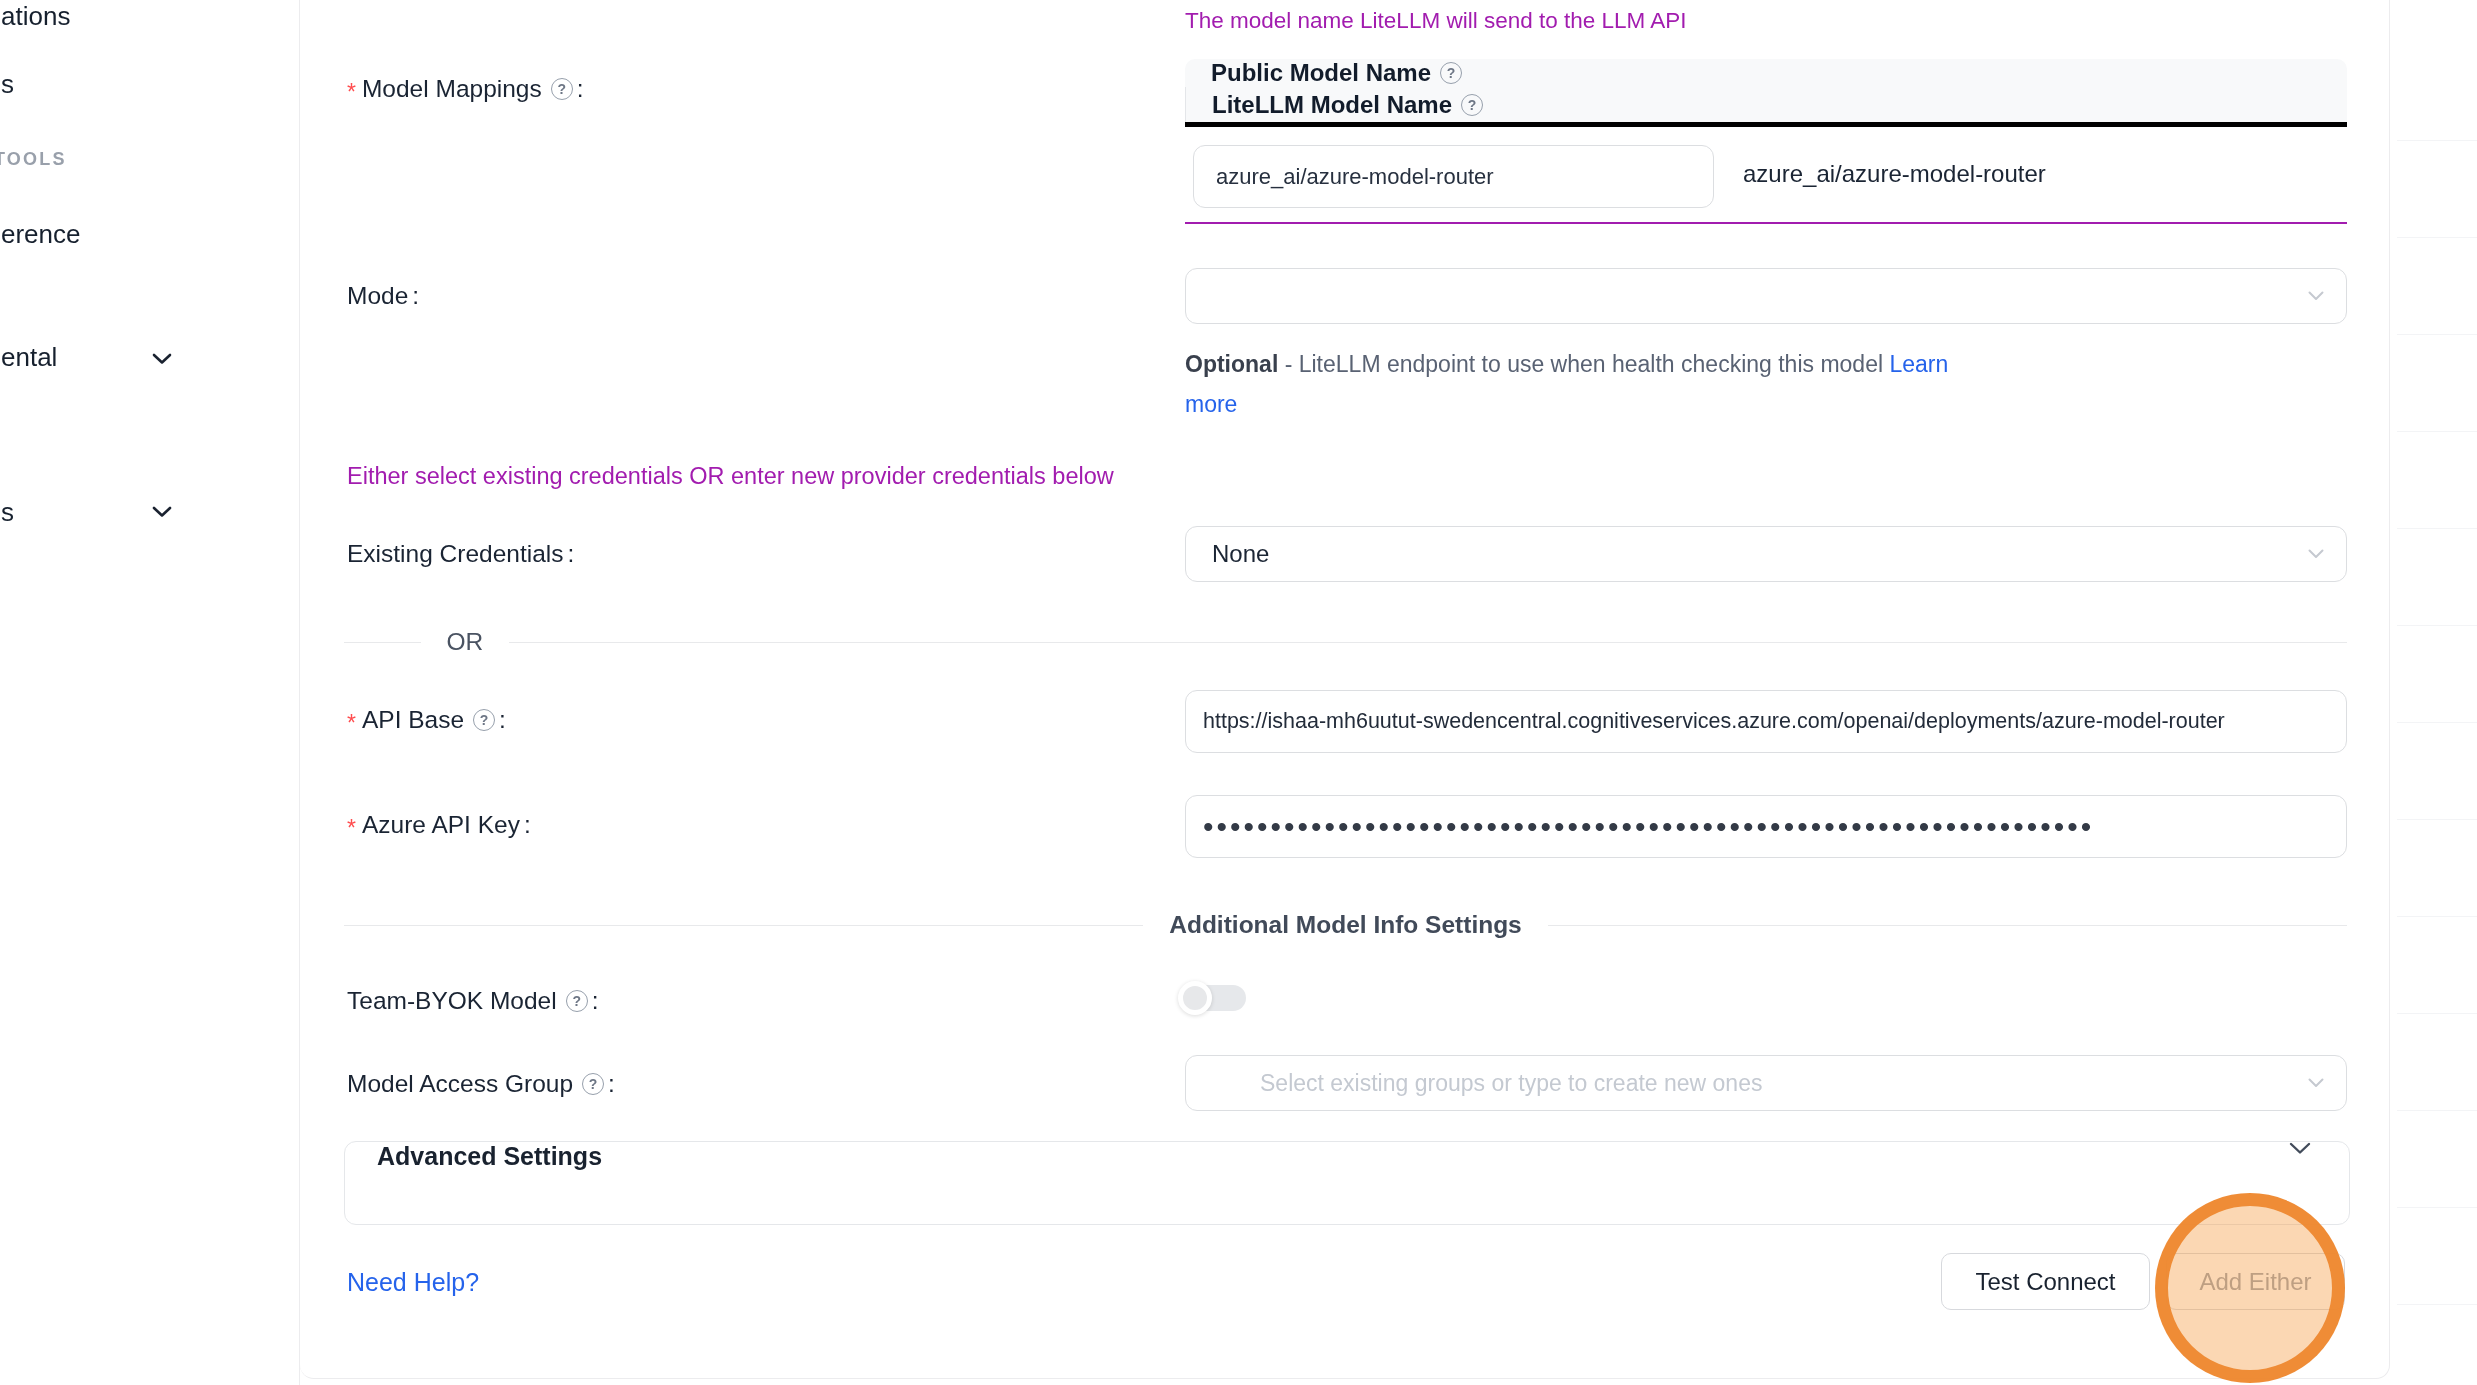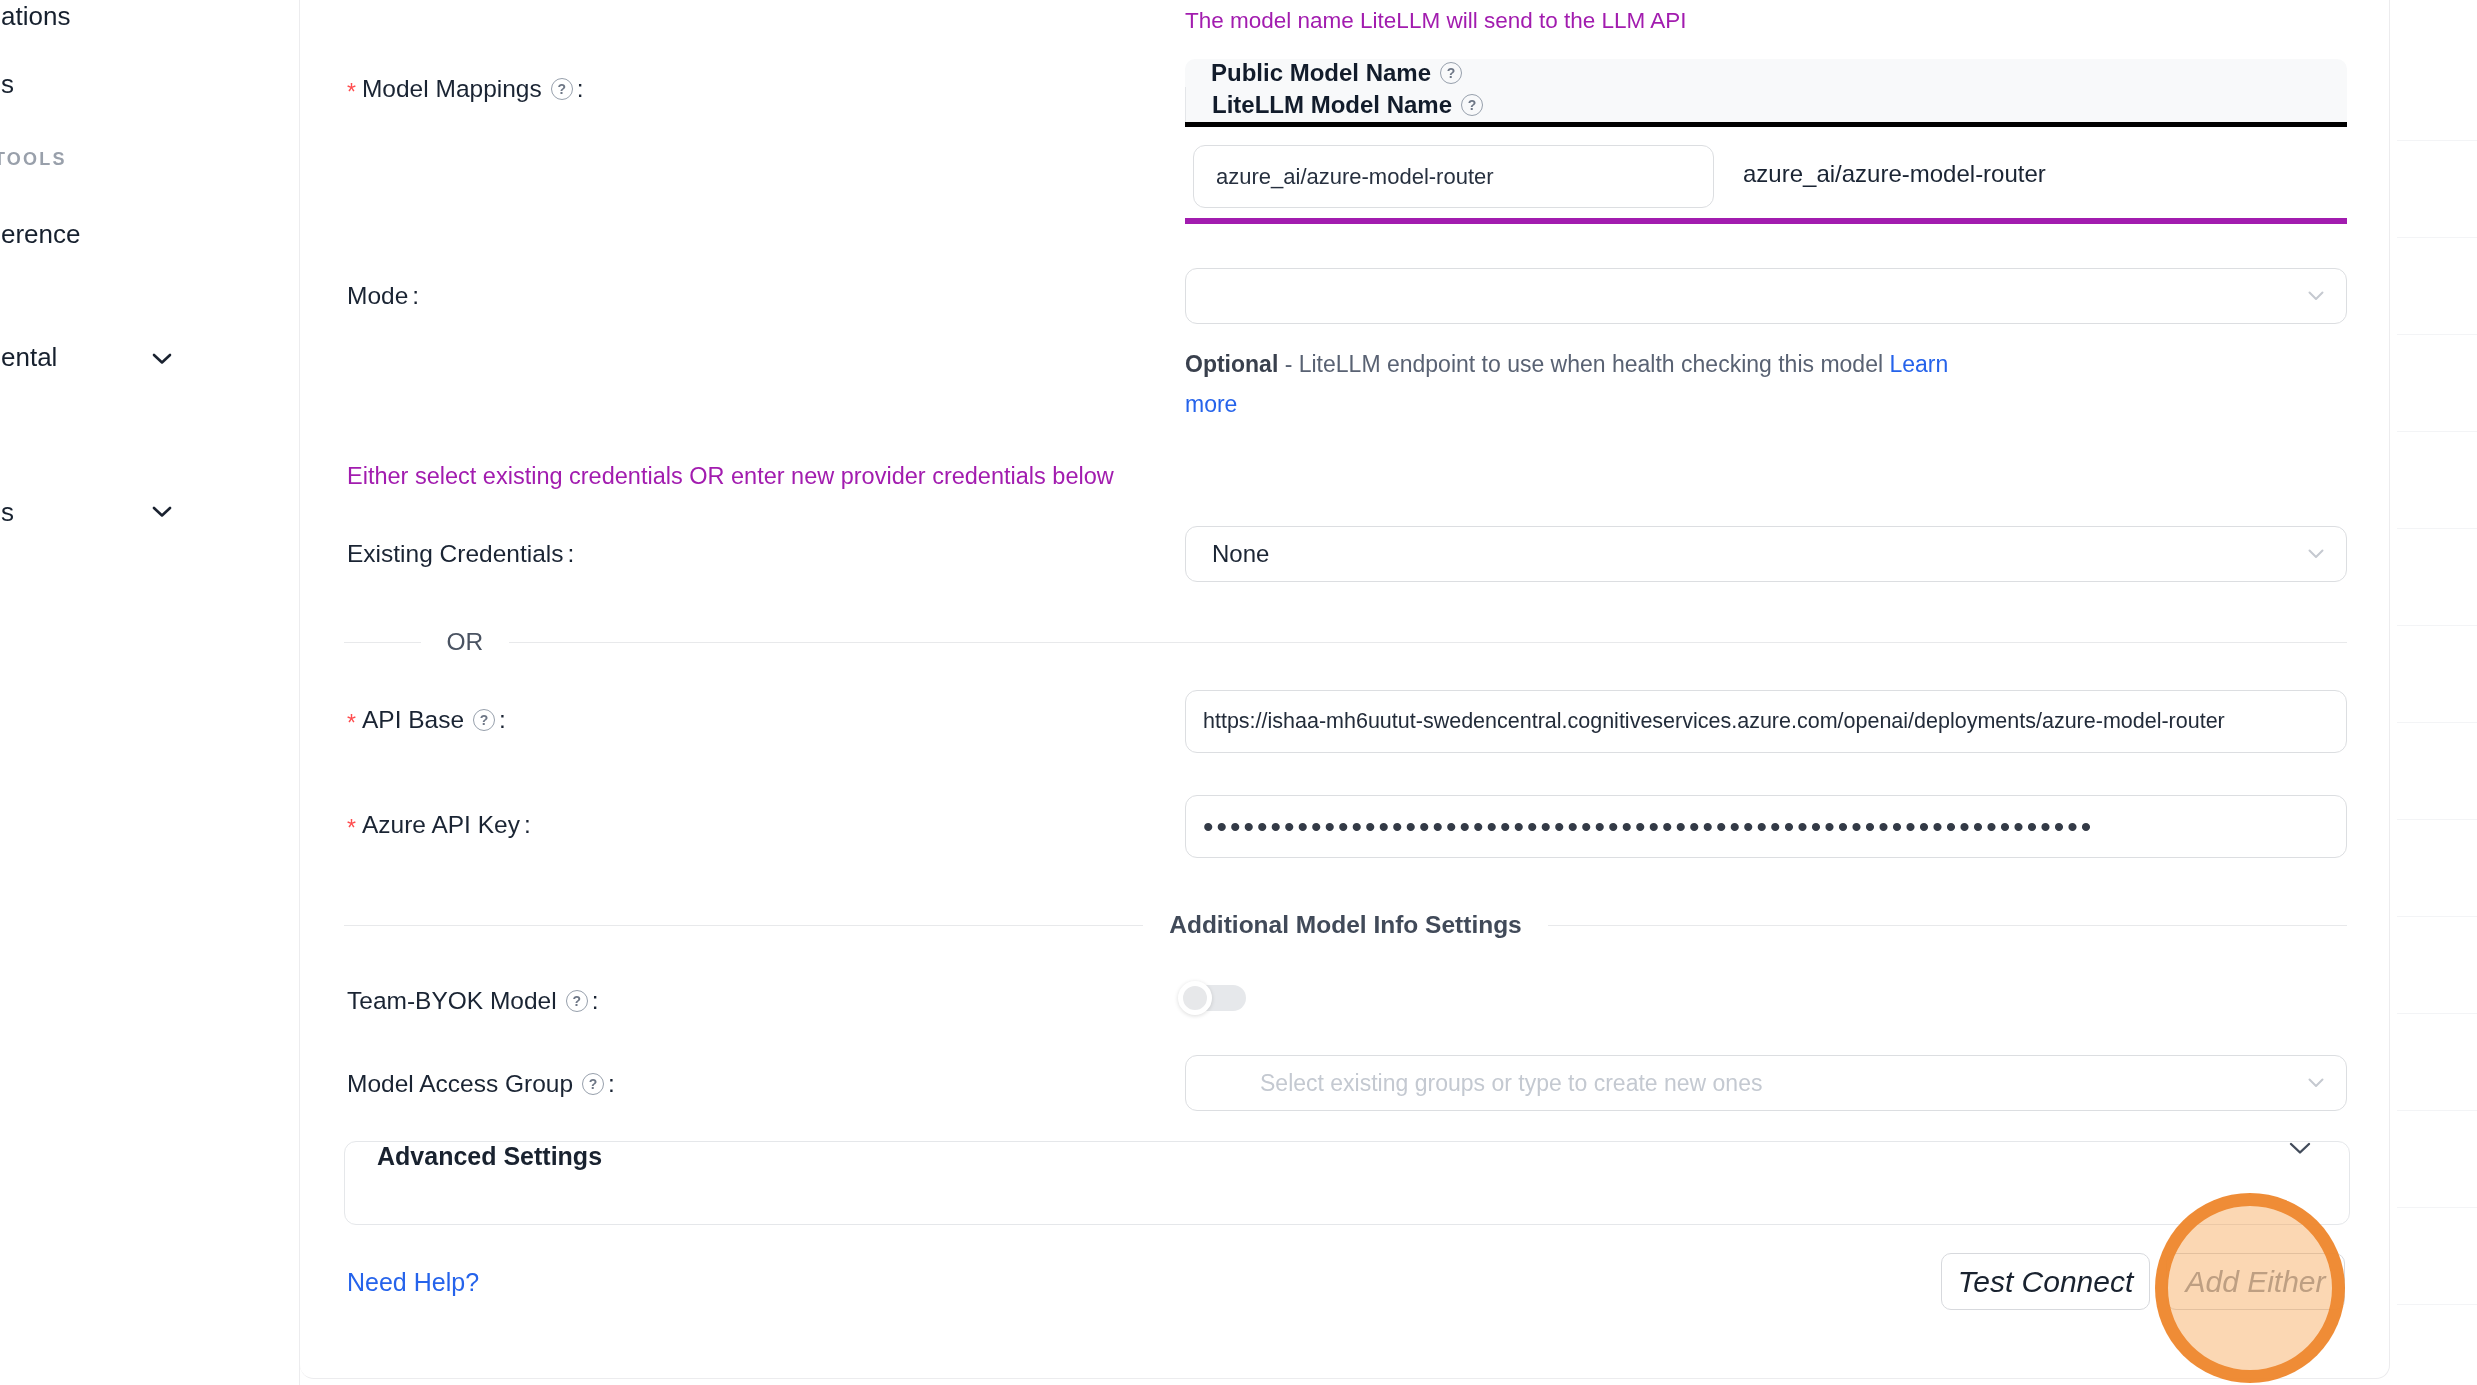--- a/index.html
+++ b/index.html
@@ -31,21 +31,21 @@
   .colon{margin-left:4px;}
   .qicon{display:inline-flex;align-items:center;justify-content:center;width:22px;height:22px;margin-left:9px;
          border:1.5px solid #97a0ac;border-radius:50%;font-size:14px;font-weight:600;color:#6d7685;}
 
   
   .map-table{position:absolute;left:1185px;top:59px;width:1162px;}
   .map-head{position:relative;display:flex;height:68px;background:#f8f9fa;border-radius:10px 10px 0 0;border-bottom:5px solid #000000;flex-direction:column;}
   .map-head .cell{display:flex;align-items:center;font-size:24px;font-weight:600;color:#121c2b;padding-left:26px;}
   .map-head .c1{width:548px;}
   .map-head .c2{flex:1;border-left:1px solid #e4e6e9;}
-  .map-body{position:relative;height:97px;border-bottom:6px solid #a21caf;}
+  .map-body{position:relative;height:97px;border-bottom:2px solid #a21caf;}
   .map-input{position:absolute;left:8px;top:18px;width:521px;height:63px;border:1.5px solid #dcdee1;border-radius:12px;
              font-family:inherit;font-size:22px;color:#27303f;padding:0 22px;outline:none;background:#fff;}
   .map-static{position:absolute;left:558px;top:33px;font-size:24px;color:#1b2534;}
 
   
   .select{position:absolute;left:1185px;width:1162px;height:56px;border:1.5px solid #dcdee1;border-radius:12px;background:#fff;
           display:flex;align-items:center;padding:0 60px 0 26px;font-size:24px;color:#1b2534;}
   .select .ph{color:#c4c9d1;font-size:23px;margin-left:48px;}
   .sel-chevron{position:absolute;right:22px;top:50%;margin-top:-5px;width:16px;height:10px;}
   .text-input{position:absolute;left:1185px;width:1162px;height:63px;border:1.5px solid #dcdee1;border-radius:12px;background:#fff;
@@ -70,21 +70,21 @@
 
   
   .adv{position:absolute;left:344px;top:1141px;width:2006px;height:84px;border:1.5px solid #e5e7ea;border-radius:12px;
        background:#fff;display:flex;align-items:flex-start;padding:0 38px 0 32px;cursor:pointer;}
   .adv .atext{font-size:25px;font-weight:700;color:#19222f;}
   .adv .achev{margin-left:auto;width:22px;height:13px;}
 
   
   .need-help{position:absolute;left:347px;top:1268px;font-size:25px;font-weight:500;color:var(--link);cursor:pointer;}
   .btn{position:absolute;top:1253px;height:57px;border:1.5px solid #d7d9dd;border-radius:10px;background:#fff;
-       display:flex;align-items:center;justify-content:center;font-size:30px;font-weight:500;cursor:pointer;font-family:inherit;font-style:italic;}
+       display:flex;align-items:center;justify-content:center;font-size:24px;font-weight:500;cursor:pointer;font-family:inherit;}
   .btn-test{left:1941px;width:209px;color:#19222f;}
   .btn-add{left:2166px;width:179px;color:#9aa2ae;}
 
   .highlight{position:absolute;left:2155px;top:1193px;width:190px;height:190px;border-radius:50%;
              border:13px solid var(--highlight-ring);background:var(--highlight-fill);z-index:50;pointer-events:none;}
 </style>
 </head>
 <body>
 
 <div class="page">

